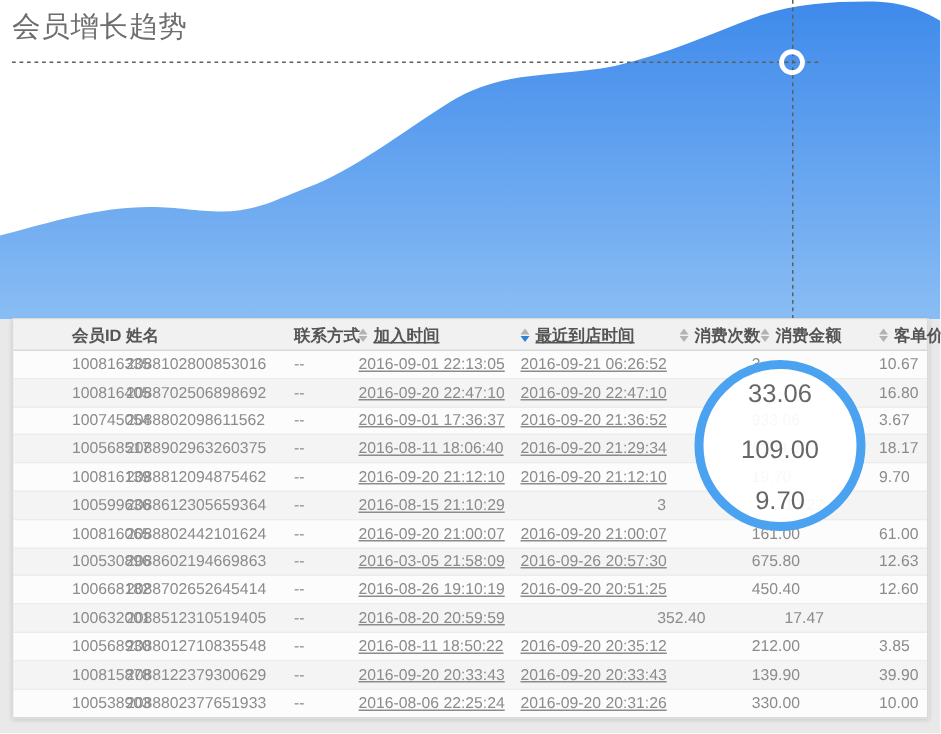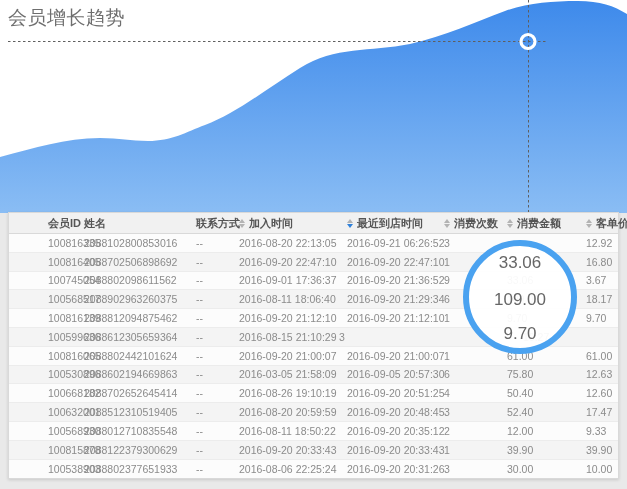--- a/index.html
+++ b/index.html
@@ -32,22 +32,22 @@
   .tbody { }
   .trow { height: 18.8px; background: #fcfcfc; border-bottom: 1px solid #ececec; }
   .trow:nth-child(even) { background: #f4f4f4; }
   .trow:last-child { border-bottom: none; }
   .cell {
     display: flex; align-items: center; font-size: 10.5px; color: #8b8b8b;
     white-space: nowrap; overflow: visible;
   }
   
   .col1 { padding-left: 39px; }
-  .col4, .col5 { padding-left: 8px; }
-  .col6 { }
+  .col4, .col5 { padding-left: 8px; text-decoration: underline; }
+  .col6 { justify-content: flex-end; }
   .col7 { padding-right: 22px; }
   .col8 { padding-left: 16px; }
   
   .sort-icon { display: inline-flex; flex-direction: column; margin-right: 4px; row-gap: 1px; }
   .tri { width: 0; height: 0; border-left: 3px solid transparent; border-right: 3px solid transparent; }
   .tri-up { border-bottom: 4px solid #b3b3b3; }
   .tri-down { border-top: 4px solid #b3b3b3; }
   .sort-active-desc .tri-down { border-top-color: #2f80d9; }
   
   .magnifier {
@@ -132,25 +132,25 @@
           <span class="tri tri-down"></span>
         </span>
         <span>客单价</span>
       </div>
     </div>
   <div class="tbody">
       <div class="trow">
         <div class="cell col1">100816335</div>
         <div class="cell col2">2088102800853016</div>
         <div class="cell col3">--</div>
-        <div class="cell col4">2016-08-20 22:13:05</div>
+        <div class="cell col4">2016-09-01 22:13:05</div>
         <div class="cell col5">2016-09-21 06:26:52</div>
         <div class="cell col6">3</div>
         <div class="cell col7"></div>
-        <div class="cell col8">12.92</div>
+        <div class="cell col8">10.67</div>
       </div>
       <div class="trow">
         <div class="cell col1">100816405</div>
         <div class="cell col2">2088702506898692</div>
         <div class="cell col3">--</div>
         <div class="cell col4">2016-09-20 22:47:10</div>
         <div class="cell col5">2016-09-20 22:47:10</div>
         <div class="cell col6">1</div>
         <div class="cell col7"></div>
         <div class="cell col8">16.80</div>
@@ -202,54 +202,53 @@
         <div class="cell col5">2016-09-20 21:00:07</div>
         <div class="cell col6">1</div>
         <div class="cell col7">61.00</div>
         <div class="cell col8">61.00</div>
       </div>
       <div class="trow">
         <div class="cell col1">100530896</div>
         <div class="cell col2">2088602194669863</div>
         <div class="cell col3">--</div>
         <div class="cell col4">2016-03-05 21:58:09</div>
-        <div class="cell col5">2016-09-05 20:57:30</div>
+        <div class="cell col5">2016-09-26 20:57:30</div>
         <div class="cell col6">6</div>
         <div class="cell col7">75.80</div>
         <div class="cell col8">12.63</div>
       </div>
       <div class="trow">
         <div class="cell col1">100668182</div>
         <div class="cell col2">2088702652645414</div>
         <div class="cell col3">--</div>
         <div class="cell col4">2016-08-26 19:10:19</div>
         <div class="cell col5">2016-09-20 20:51:25</div>
         <div class="cell col6">4</div>
         <div class="cell col7">50.40</div>
         <div class="cell col8">12.60</div>
       </div>
       <div class="trow">
         <div class="cell col1">100632001</div>
         <div class="cell col2">2088512310519405</div>
         <div class="cell col3">--</div>
         <div class="cell col4">2016-08-20 20:59:59</div>
-        <div class="cell col5">2016-09-20 20:48:45</div>
         <div class="cell col6">3</div>
         <div class="cell col7">52.40</div>
         <div class="cell col8">17.47</div>
       </div>
       <div class="trow">
         <div class="cell col1">100568930</div>
         <div class="cell col2">2088012710835548</div>
         <div class="cell col3">--</div>
         <div class="cell col4">2016-08-11 18:50:22</div>
         <div class="cell col5">2016-09-20 20:35:12</div>
         <div class="cell col6">2</div>
         <div class="cell col7">12.00</div>
-        <div class="cell col8">9.33</div>
+        <div class="cell col8">3.85</div>
       </div>
       <div class="trow">
         <div class="cell col1">100815878</div>
         <div class="cell col2">2088122379300629</div>
         <div class="cell col3">--</div>
         <div class="cell col4">2016-09-20 20:33:43</div>
         <div class="cell col5">2016-09-20 20:33:43</div>
         <div class="cell col6">1</div>
         <div class="cell col7">39.90</div>
         <div class="cell col8">39.90</div>

